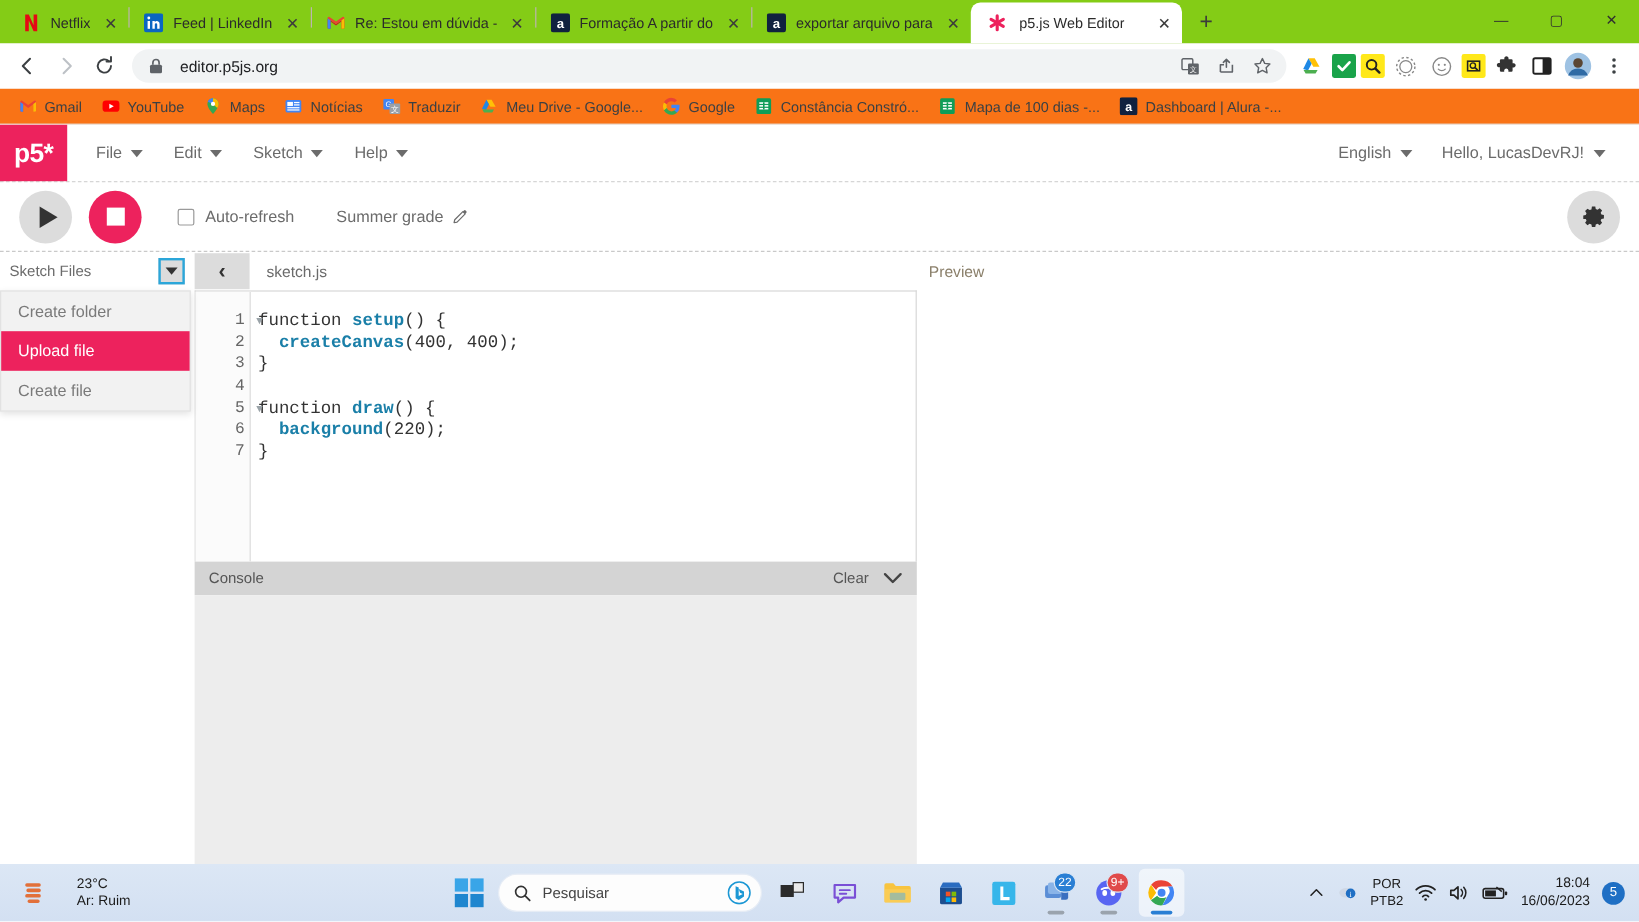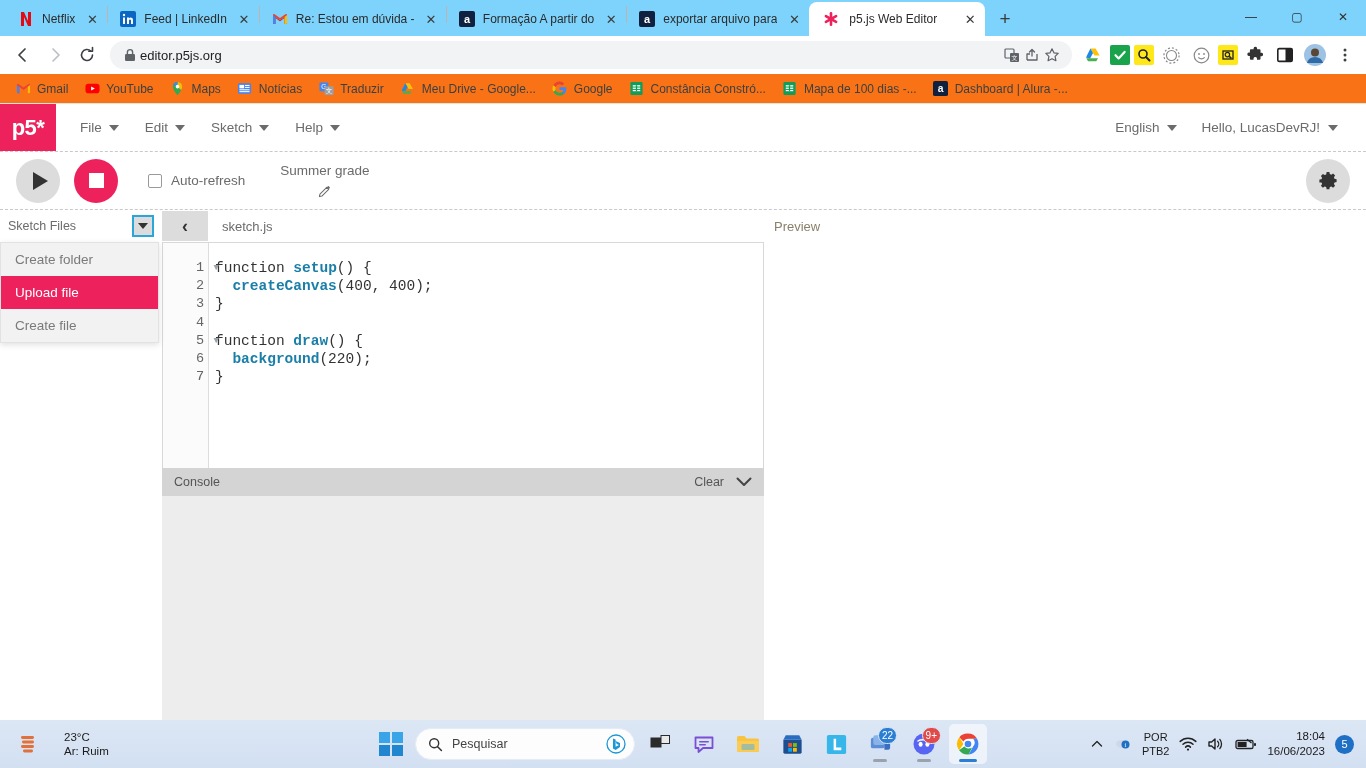--- a/index.html
+++ b/index.html
@@ -9,21 +9,21 @@
     overflow: hidden;
     background: #ffffff;
   }
 
   
   .browser { width: 1366px; height: 720px; background: #e7dfdc; position: relative; }
 
   
   .tabstrip {
     height: 36px; display: flex; align-items: flex-end;
-    padding-left: 6px; background: #7dd3fc; position: relative;
+    padding-left: 6px; background: #84cc16; position: relative;
   }
   .tab {
     height: 34px; display: flex; align-items: center;
     padding: 0 6px 0 12px; gap: 8px;
     font-size: 12px; color: #2b2b2b; position: relative;
     border-radius: 8px 8px 0 0;
   }
   .tab .title {
     white-space: nowrap; overflow: hidden; text-overflow: clip;
     max-width: 118px;
@@ -55,21 +55,21 @@
     padding: 0 8px; gap: 2px;
   }
   .navbtn {
     width: 30px; height: 30px; border-radius: 50%;
     display: flex; align-items: center; justify-content: center;
     color: #5f6368;
   }
   .navbtn.disabled { color: #bdc1c6; }
   .omnibox {
     flex: 1; height: 28px; background: #f1f3f4; border-radius: 14px;
-    display: flex; align-items: center; padding: 0 10px; gap: 0;
+    display: flex; align-items: center; padding: 0 10px; gap: 10px;
     margin: 0 6px; min-width: 0;
   }
   .omnibox .urltext { font-size: 13px; color: #202124; }
   .omnibox .spacer { flex: 1; }
   .omni-ico { width: 20px; height: 20px; display: flex; align-items: center; justify-content: center; color:#5f6368;}
   .extbar { display: flex; align-items: center; gap: 4px; }
   .extbtn {
     width: 26px; height: 26px; display: flex; align-items: center; justify-content: center;
     border-radius: 4px;
   }
@@ -116,21 +116,21 @@
     display: flex; align-items: center; justify-content: center; margin-right: 14px;
   }
   .playtri { width: 0; height: 0; border-left: 15px solid #333; border-top: 9px solid transparent; border-bottom: 9px solid transparent; margin-left: 4px;}
   .stopbtn {
     width: 44px; height: 44px; border-radius: 50%; background: #ed225d;
     display: flex; align-items: center; justify-content: center;
   }
   .stopsq { width: 15px; height: 15px; background: #fff; }
   .autorefresh { display: flex; align-items: center; gap: 9px; margin-left: 30px; font-size: 13.5px; color: #6b6b6b; }
   .cbox { width: 14px; height: 14px; border: 1.5px solid #9a9a9a; border-radius: 2px; background: #fff; }
-  .sketchname { margin-left: 35px; font-size: 13.5px; color: #6b6b6b; display: flex; align-items: center; gap: 7px; flex-direction: column;}
+  .sketchname { margin-left: 35px; font-size: 13.5px; color: #6b6b6b; display: flex; align-items: center; gap: 7px;}
   .gearbtn {
     margin-left: auto; width: 44px; height: 44px; border-radius: 50%;
     background: #dcdcdc; display: flex; align-items: center; justify-content: center;
   }
 
   
   .workspace { display: flex; height: 510px; position: relative; }
   .sidebar { width: 162px; position: relative; background: #fff; }
   .sbheader {
     height: 32px; display: flex; align-items: center; padding: 0 8px;

